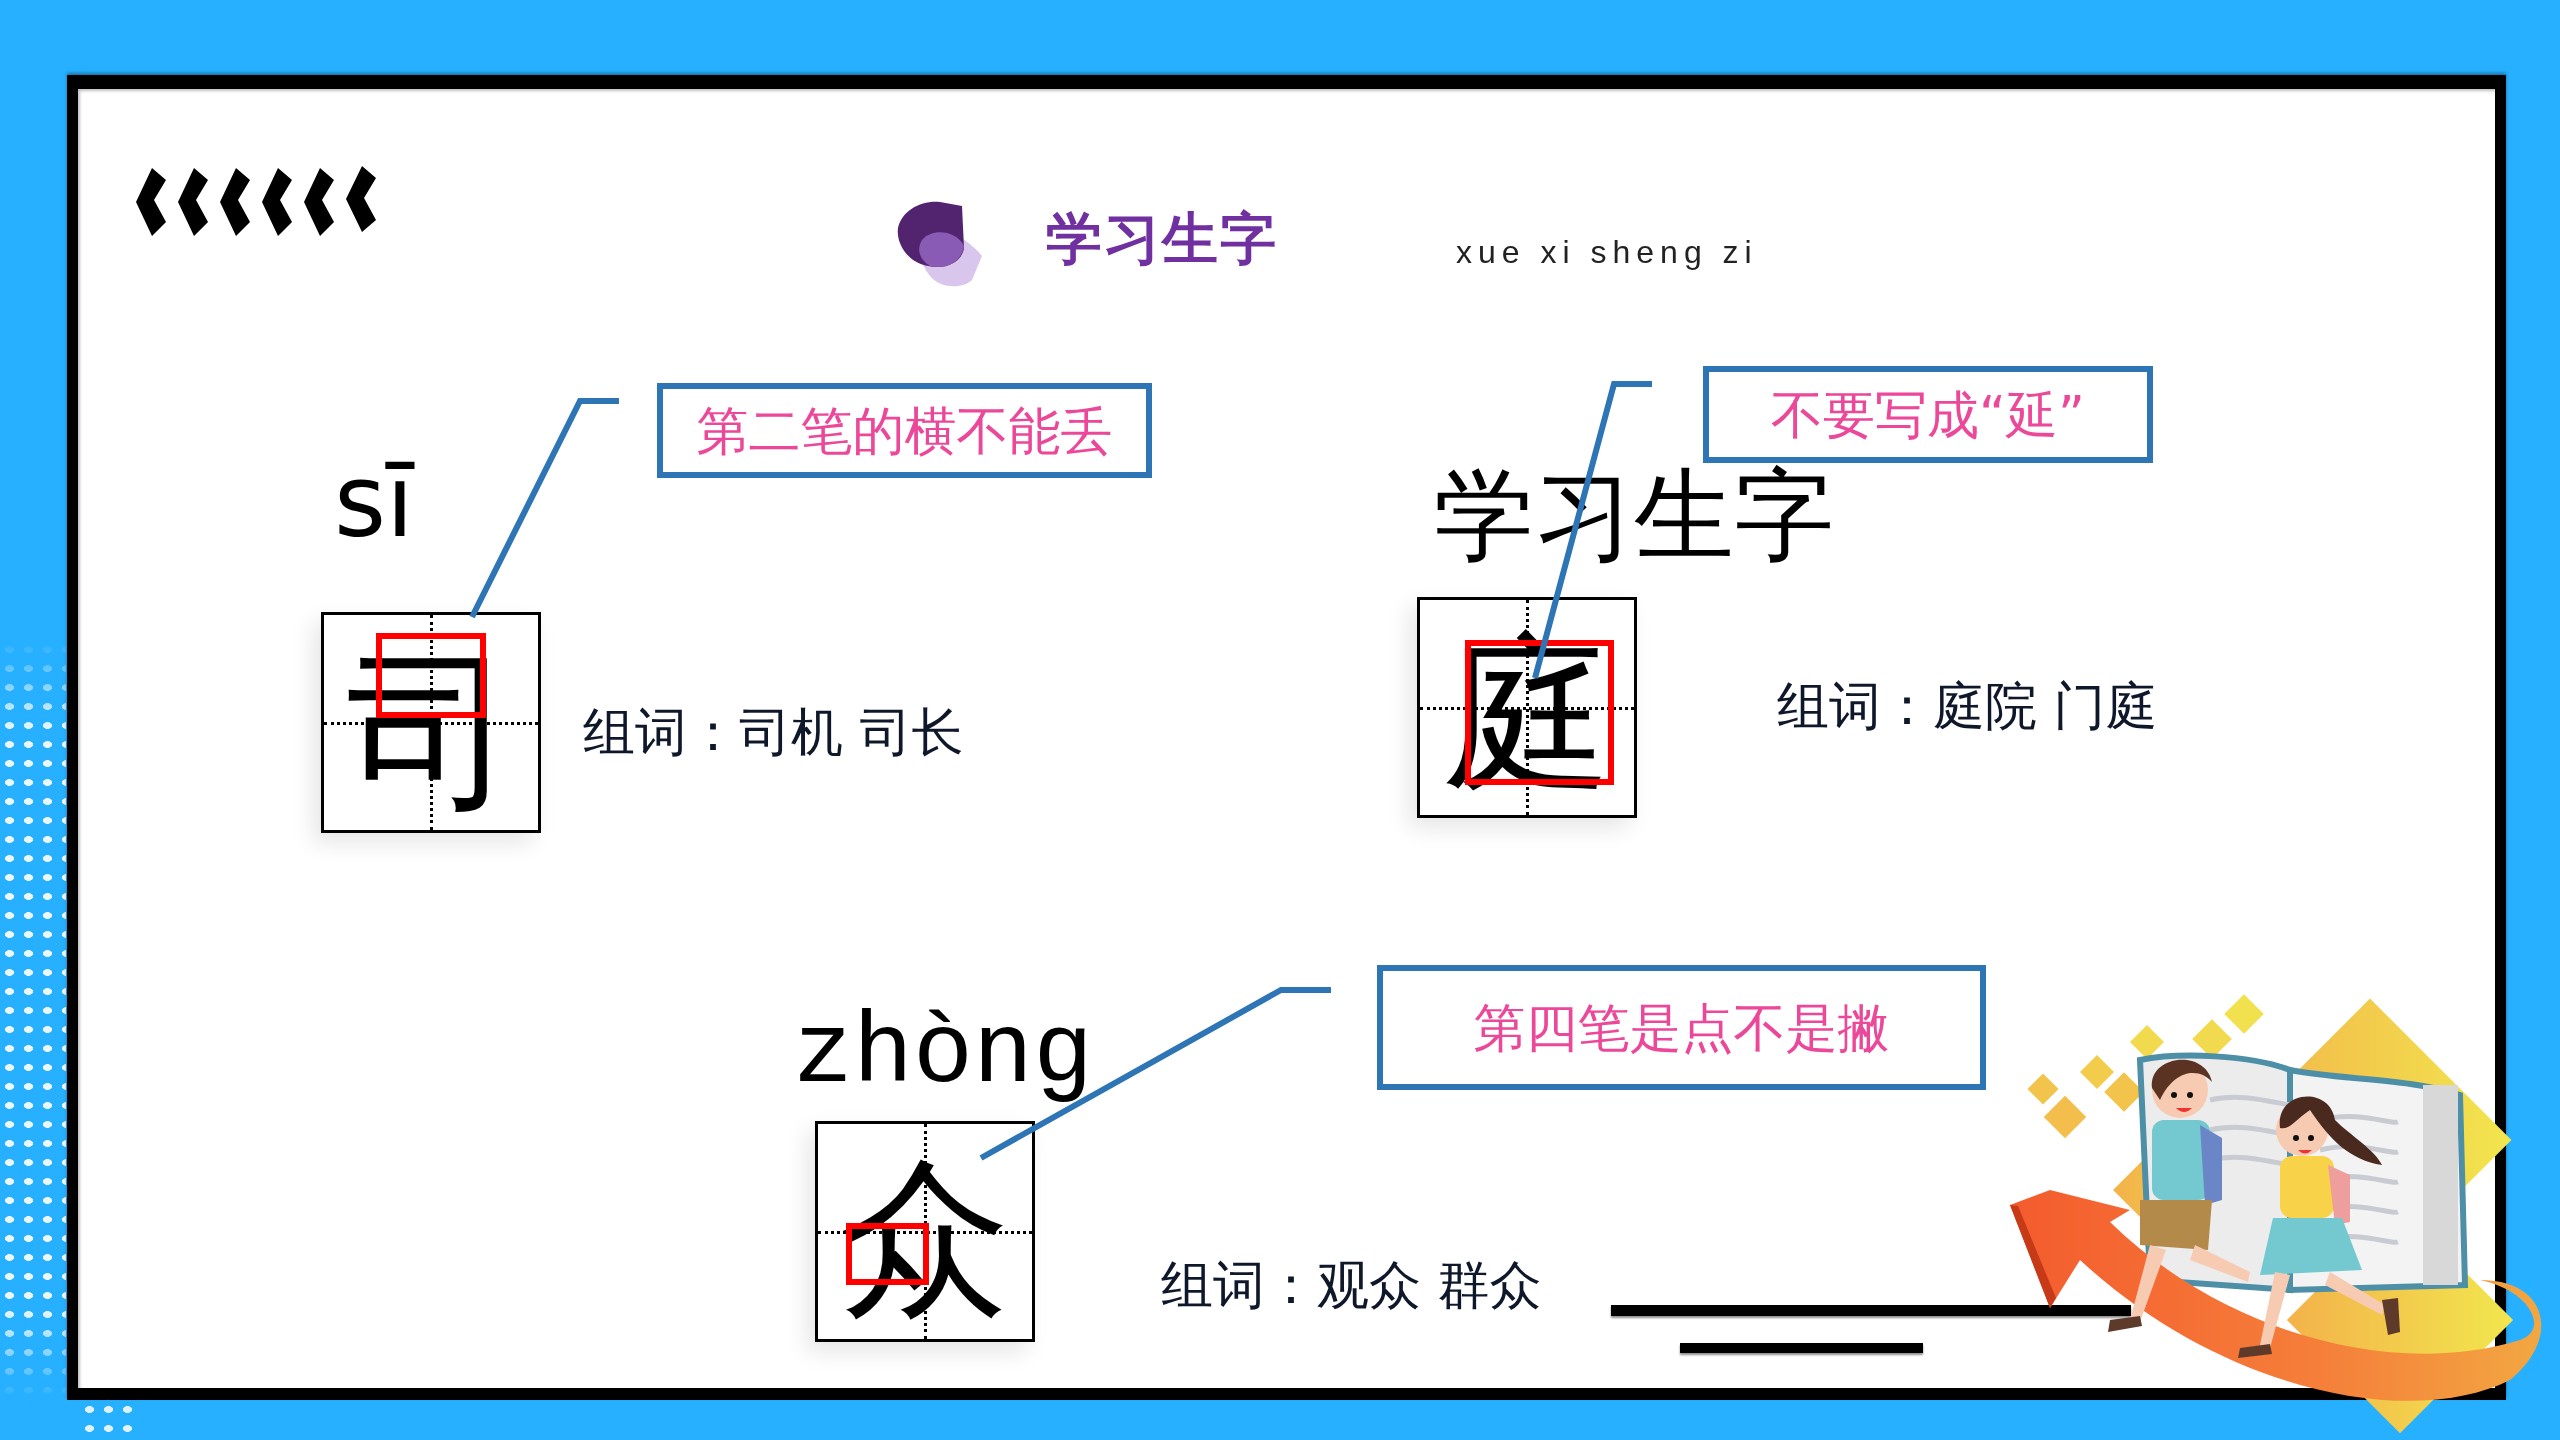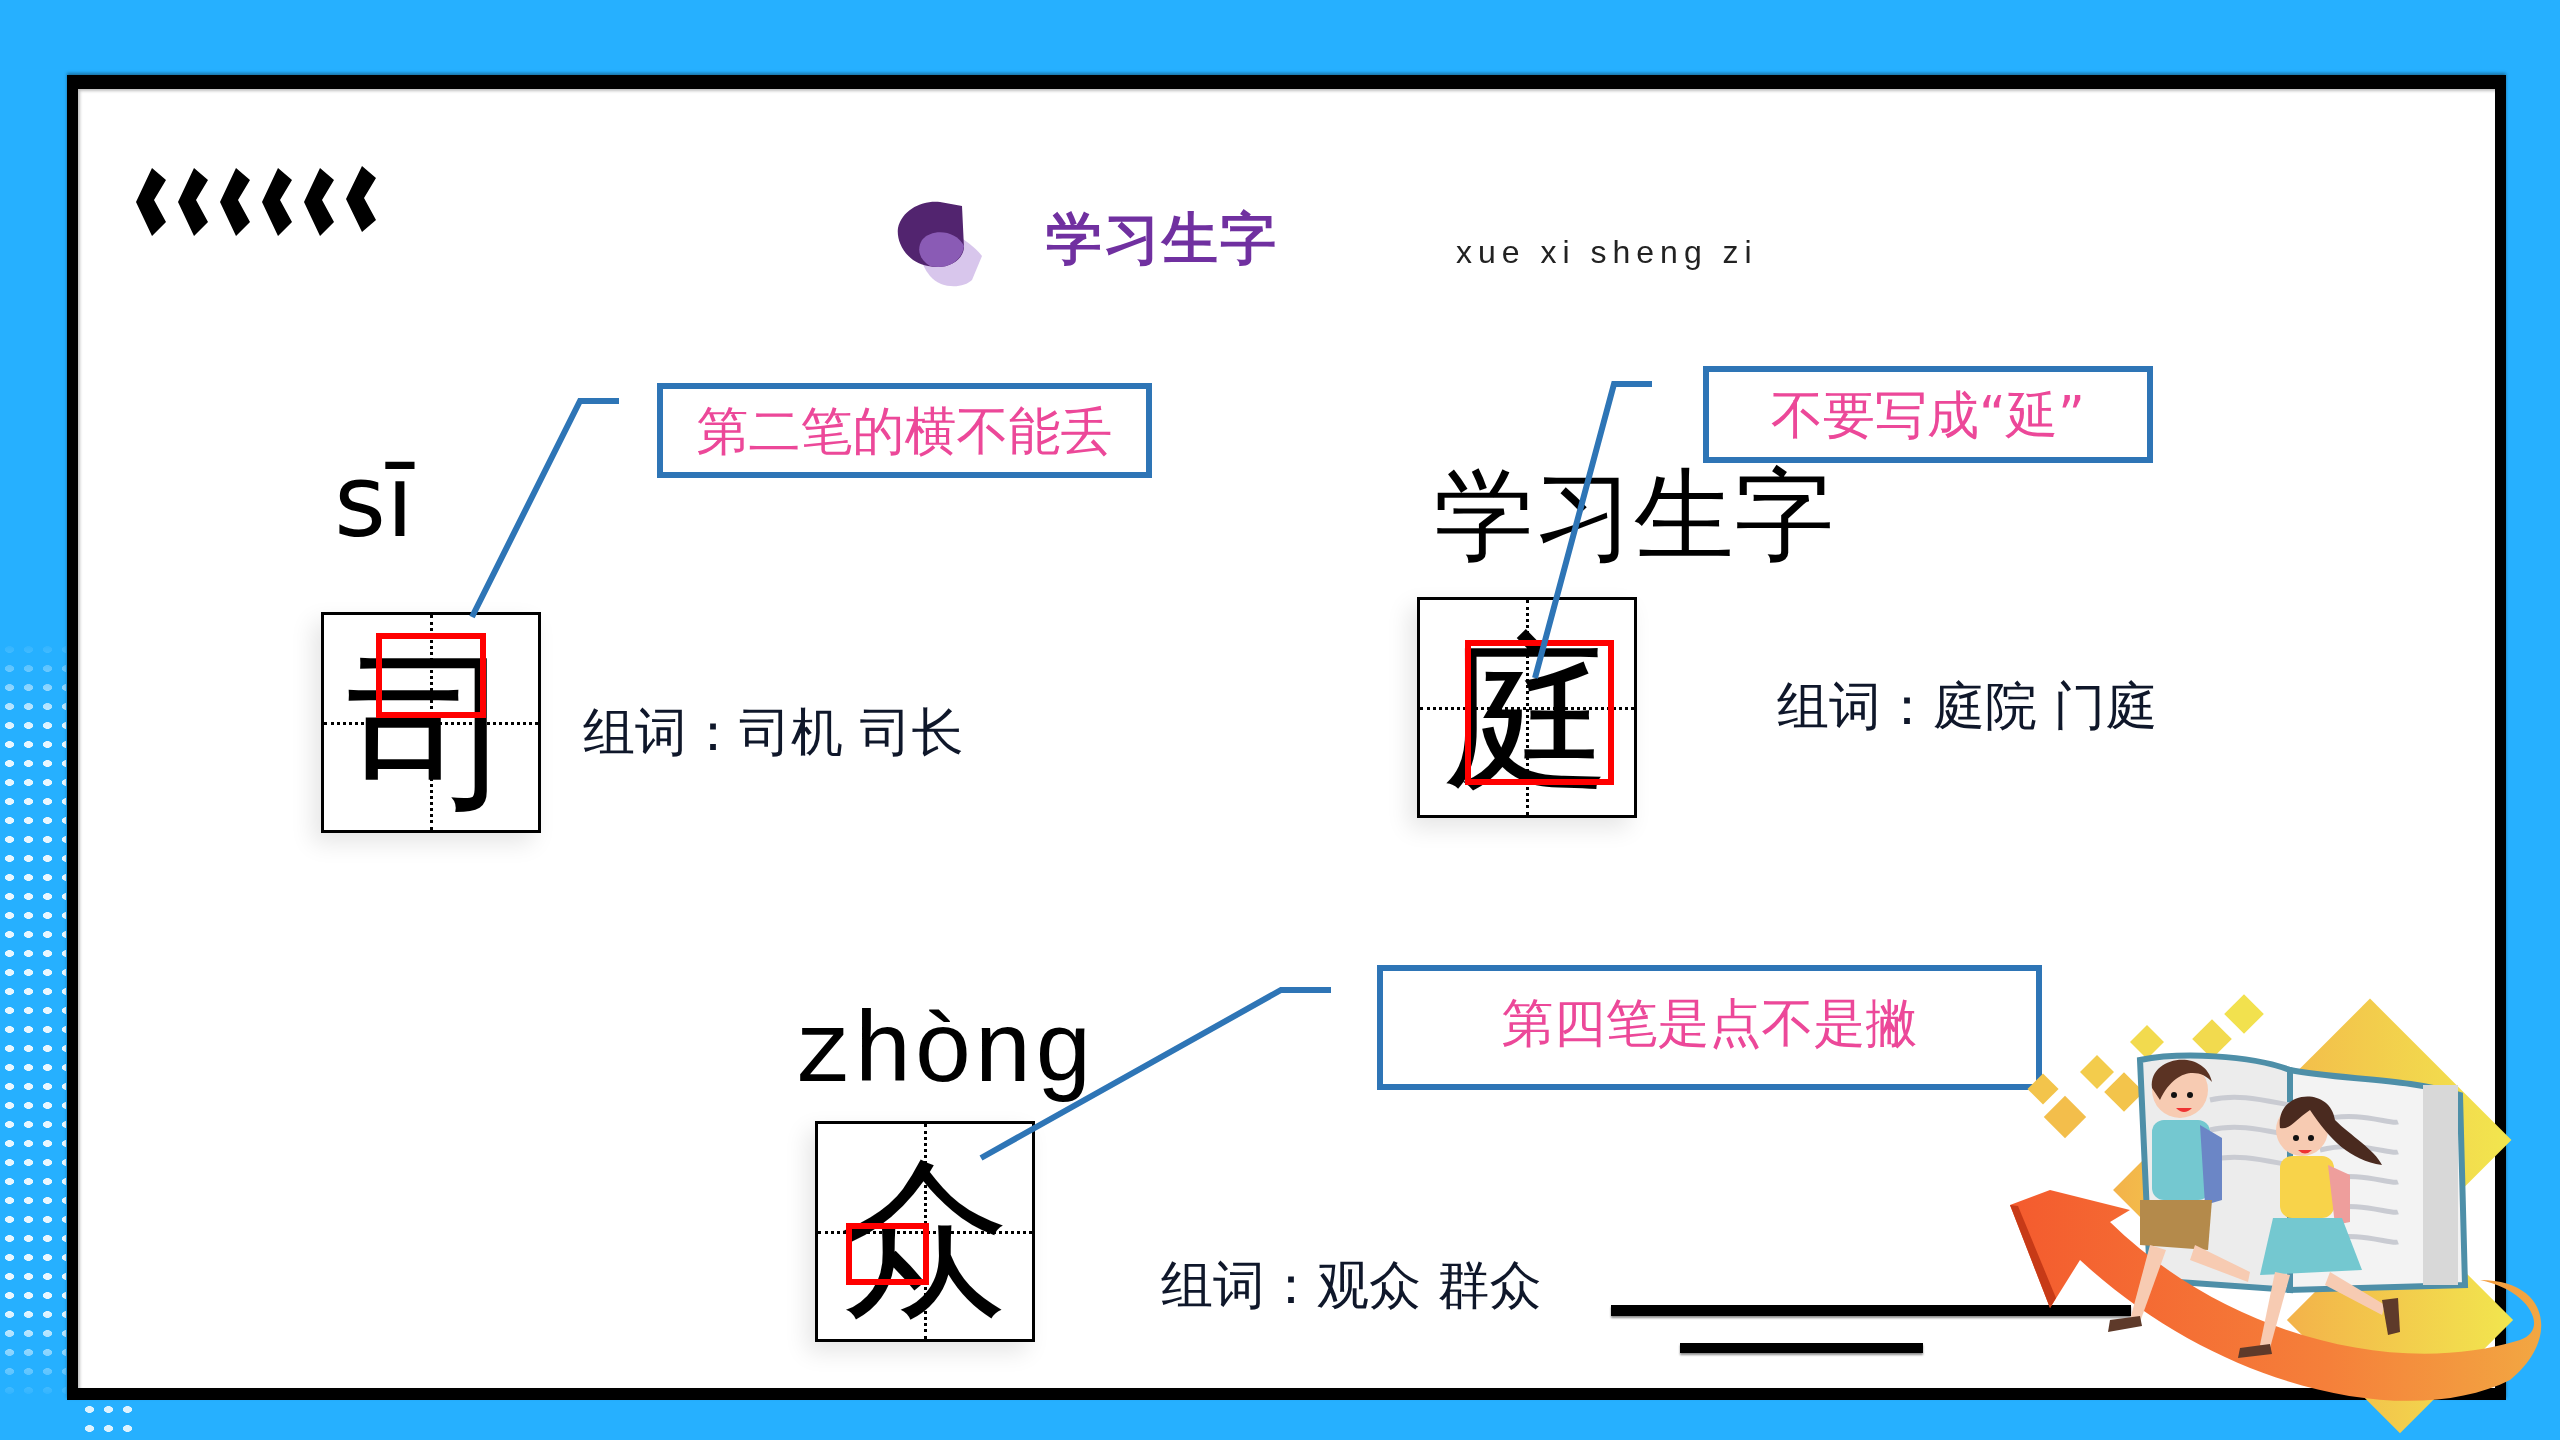--- a/index.html
+++ b/index.html
@@ -141,21 +141,21 @@
 <div class="callout" style="left:1687px; top:366px; width:450px; height:97px;margin-left:16px;">
   <span>不要写成“延”</span>
 </div>
 <div class="words" style="left:1777px; top:680px;">组词：庭院  门庭</div>
 
 <div class="pinyin" style="left:793px; top:1005px;font-family:Liberation Mono, monospace;">zhòng</div>
 <div class="tian" style="left:815px; top:1121px;">
   <div class="hanzi" style="padding-top:6px;">众</div>
 </div>
 <div class="redbox" style="left:846px; top:1223px; width:83px; height:62px;"></div>
-<div class="callout" style="left:1377px; top:965px; width:665px; height:125px;font-family:Liberation Mono, monospace;">
+<div class="callout" style="left:1377px; top:965px; width:609px; height:125px;">
   <span>第四笔是点不是撇</span>
 </div>
 <div class="words" style="left:1161px; top:1211px;margin-top:48px;">组词：观众  群众</div>
 
 <svg class="connectors" viewBox="0 0 2560 1440">
   <polyline points="619,401 580,401 472,617" fill="none" stroke="#2E75B6" stroke-width="6"></polyline>
   <polyline points="1652,384 1614,384 1535,678" fill="none" stroke="#2E75B6" stroke-width="6"></polyline>
   <polyline points="1331,990 1281,990 981,1158" fill="none" stroke="#2E75B6" stroke-width="6"></polyline>
 </svg>
 

